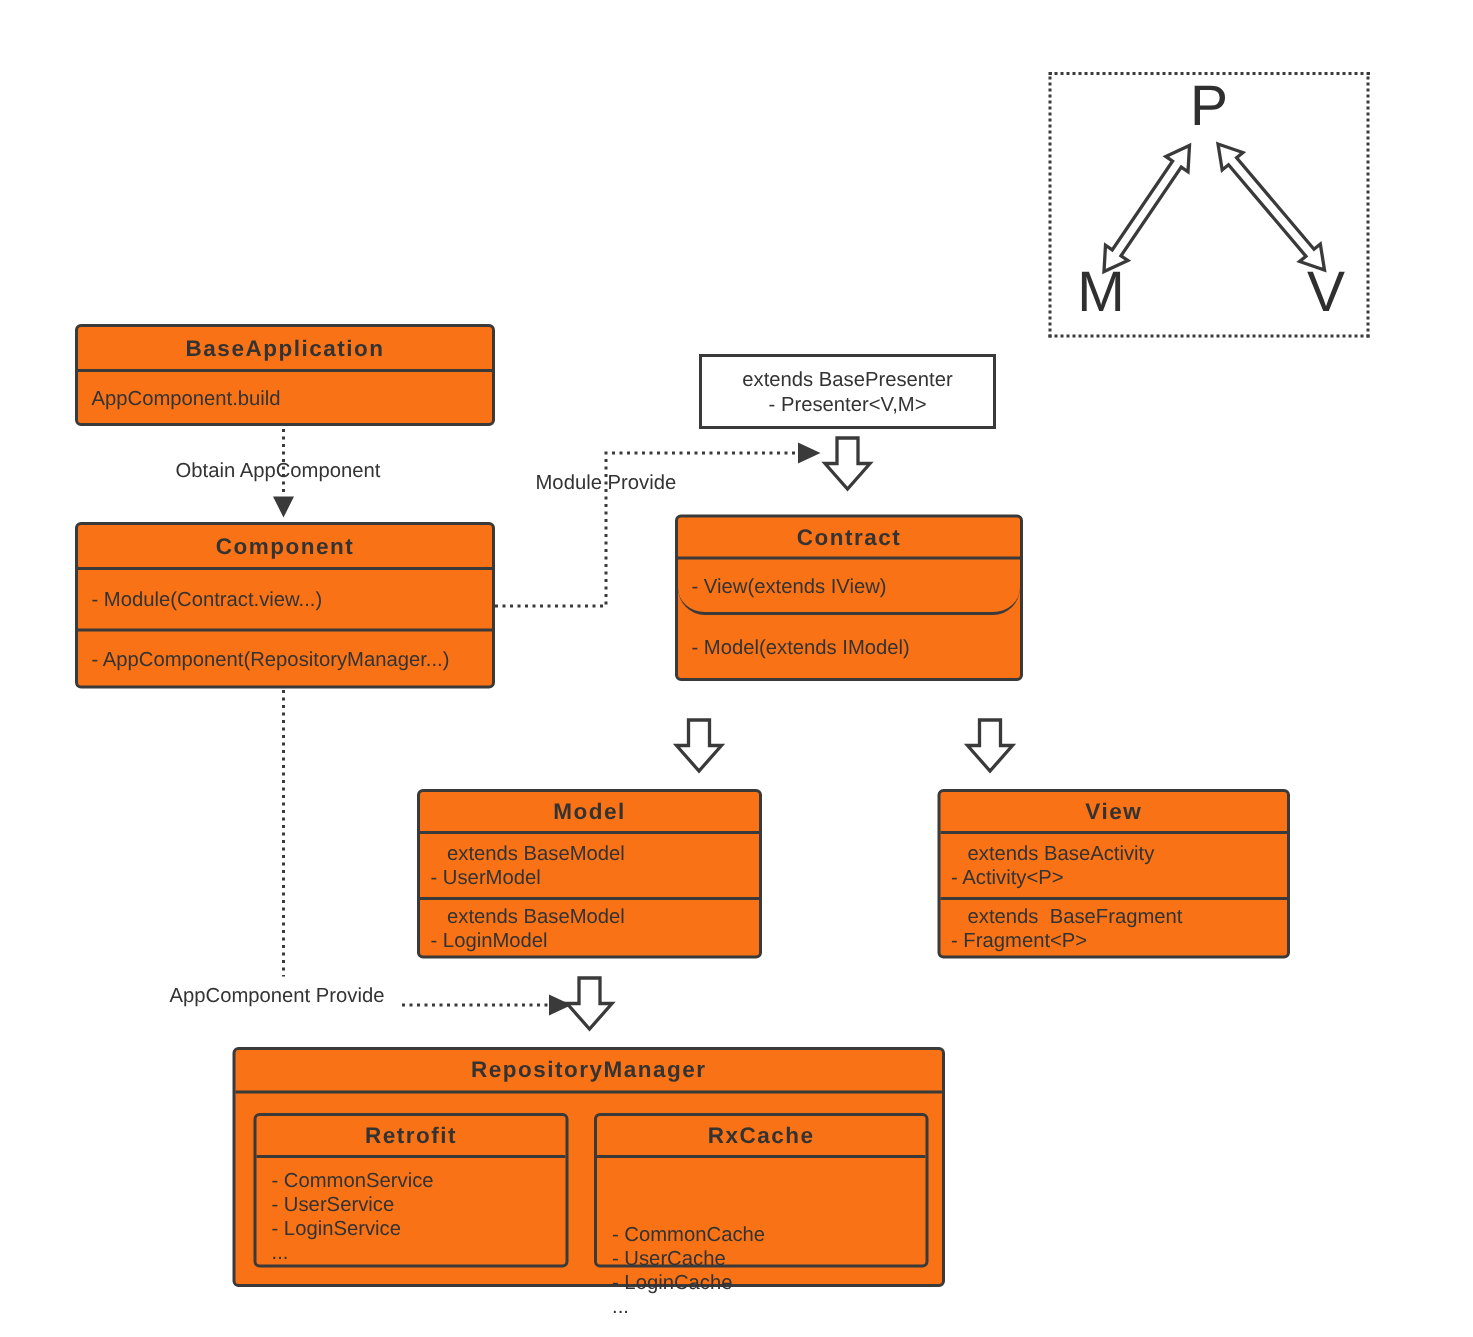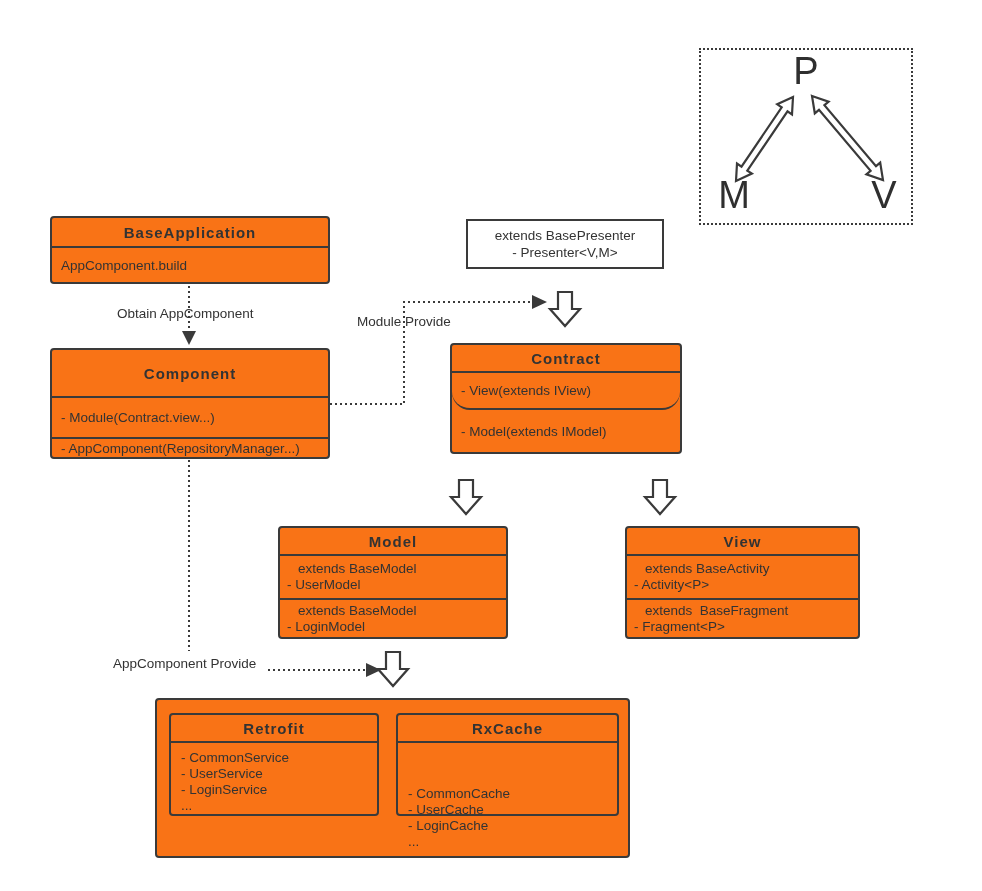--- a/index.html
+++ b/index.html
@@ -84,30 +84,30 @@
   <div class="inset-letter" style="left:860px;top:176px;width:48px;">V</div>
 
   <div class="uml-box" style="left:50px;top:216px;width:280px;height:68px;">
     <div class="uml-title" style="height:30px;">BaseApplication</div>
     <div class="uml-row">
         <span class="single-line">AppComponent.build</span>
       </div>
   </div>
 
   <div class="uml-box" style="left:50px;top:348px;width:280px;height:111px;">
-    <div class="uml-title" style="height:48px;">Component</div>
+    <div class="uml-title" style="height:30px;">Component</div>
     <div class="uml-row" style="height:41px;">
         <span class="single-line">- Module(Contract.view...)</span>
       </div>
     <div class="uml-row">
         <span class="single-line">- AppComponent(RepositoryManager...)</span>
       </div>
   </div>
 
-  <div class="note-box" style="left:466px;top:219px;width:198px;height:50px;">
+  <div class="note-box" style="left:466px;top:236px;width:198px;height:50px;">
     <div>extends BasePresenter</div>
     <div>- Presenter&lt;V,M&gt;</div>
   </div>
 
   <div class="uml-box" style="left:450px;top:343px;width:232px;height:111px;">
     <div class="uml-title" style="height:28px;">Contract</div>
     <div class="uml-row" style="height:37px;border-radius:18px;">
         <span class="single-line">- View(extends IView)</span>
       </div>
     <div class="uml-row">
@@ -133,20 +133,21 @@
       <span class="cell-line indent">extends BaseActivity</span>
       <span class="cell-line">- Activity&lt;P&gt;</span>
     </div>
     <div class="uml-row">
       <span class="cell-line indent">extends  BaseFragment</span>
       <span class="cell-line">- Fragment&lt;P&gt;</span>
     </div>
   </div>
 
   <div class="uml-box" style="left:155px;top:698px;width:475px;height:160px;">
+    <div class="uml-title" style="height:29px;">RepositoryManager</div>
     <div style="position:relative;flex:1 1 auto;">
 
       <div class="uml-box" style="left:12px;top:13px;width:210px;height:103px;">
         <div class="uml-title" style="height:28px;">Retrofit</div>
         <div class="uml-row items" style="justify-content:flex-start;">
           <span class="cell-line">- CommonService</span>
           <span class="cell-line">- UserService</span>
           <span class="cell-line">- LoginService</span>
           <span class="cell-line">...</span>
         </div>

